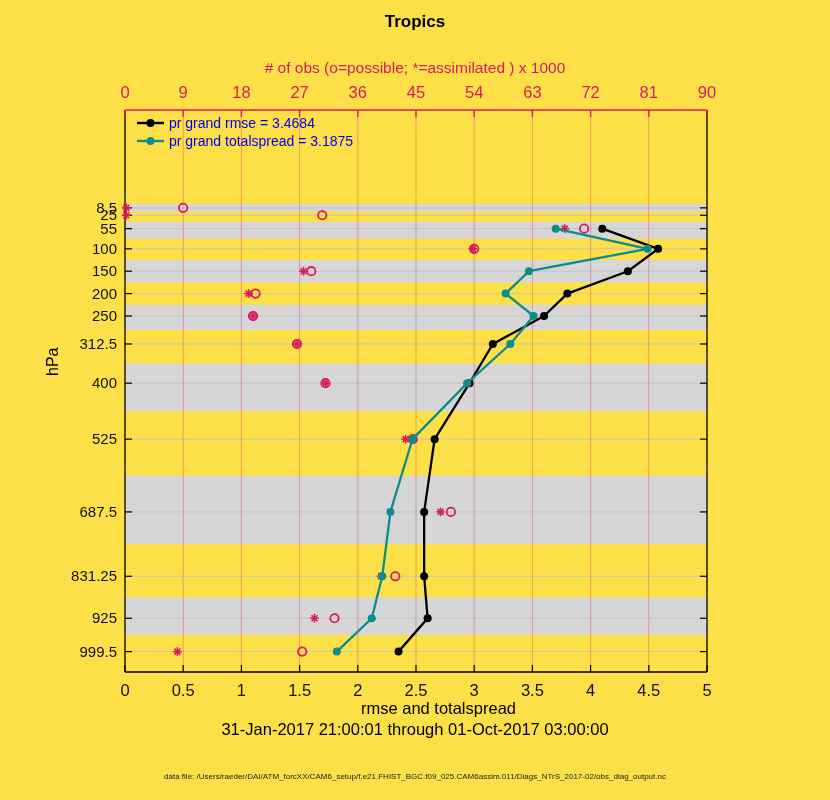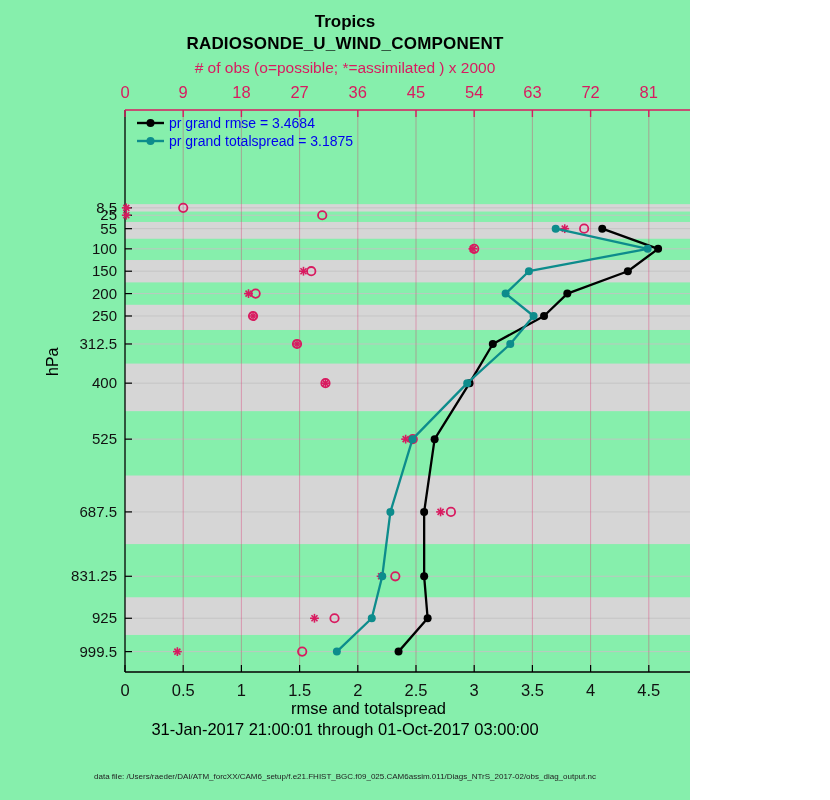--- a/index.html
+++ b/index.html
@@ -1,38 +1,37 @@
 <!DOCTYPE html>
 <html><head>
 <meta charset="utf-8">
 <style>
   html,body{margin:0;padding:0;background:#ffffff;}
   .figure{
-    position:relative;width:690px;height:800px;background:#86efac;
+    position:relative;width:830px;height:800px;background:#fde047;
     font-family:"Liberation Sans","DejaVu Sans",sans-serif;overflow:hidden;
   }
   .abs{position:absolute;}
   .title-line{left:0;right:0;text-align:center;font-weight:bold;color:#000;}
   #title1{top:12px;font-size:17px;}
   #title2{top:34px;font-size:17px;letter-spacing:0.2px;}
   #obs-label{top:59px;left:0;right:0;text-align:center;font-size:15.5px;color:#D81B60;}
   #ylabel{left:44px;top:376px;font-size:16px;color:#000;transform:rotate(-90deg);transform-origin:left top;}
   #xlabel{top:699px;left:0;right:0;text-align:center;font-size:16.5px;color:#000;padding-left:47px;}
   #date-range{top:720px;left:0;right:0;text-align:center;font-size:16.5px;color:#000;}
   #data-file{top:772px;left:0;right:0;text-align:center;font-size:8px;color:#222;}
   svg text{font-family:"Liberation Sans","DejaVu Sans",sans-serif;}
   #plot{position:absolute;left:0;top:0;}
 </style>
 </head>
 <body>
 
 <div class="figure">
   <div id="title1" class="abs title-line">Tropics</div>
-  <div id="title2" class="abs title-line">RADIOSONDE_U_WIND_COMPONENT</div>
-  <div id="obs-label" class="abs"># of obs (o=possible; *=assimilated ) x 2000</div>
+  <div id="obs-label" class="abs"># of obs (o=possible; *=assimilated ) x 1000</div>
   <div id="ylabel" class="abs">hPa</div>
 
   <svg id="plot" width="830" height="800">
       <rect x="125" y="204.15179282868525" width="582" height="7.388844621513954" fill="#D6D6D6"></rect>
       <rect x="125" y="221.95219123505976" width="582" height="16.792828685258968" fill="#D6D6D6"></rect>
       <rect x="125" y="260.01593625498003" width="582" height="22.390438247012014" fill="#D6D6D6"></rect>
       <rect x="125" y="304.796812749004" width="582" height="25.18924302788838" fill="#D6D6D6"></rect>
       <rect x="125" y="363.5717131474104" width="582" height="47.57968127490034" fill="#D6D6D6"></rect>
       <rect x="125" y="475.5239043824701" width="582" height="68.57071713147417" fill="#D6D6D6"></rect>
       <rect x="125" y="597.2719123505976" width="582" height="37.67191235059761" fill="#D6D6D6"></rect>

